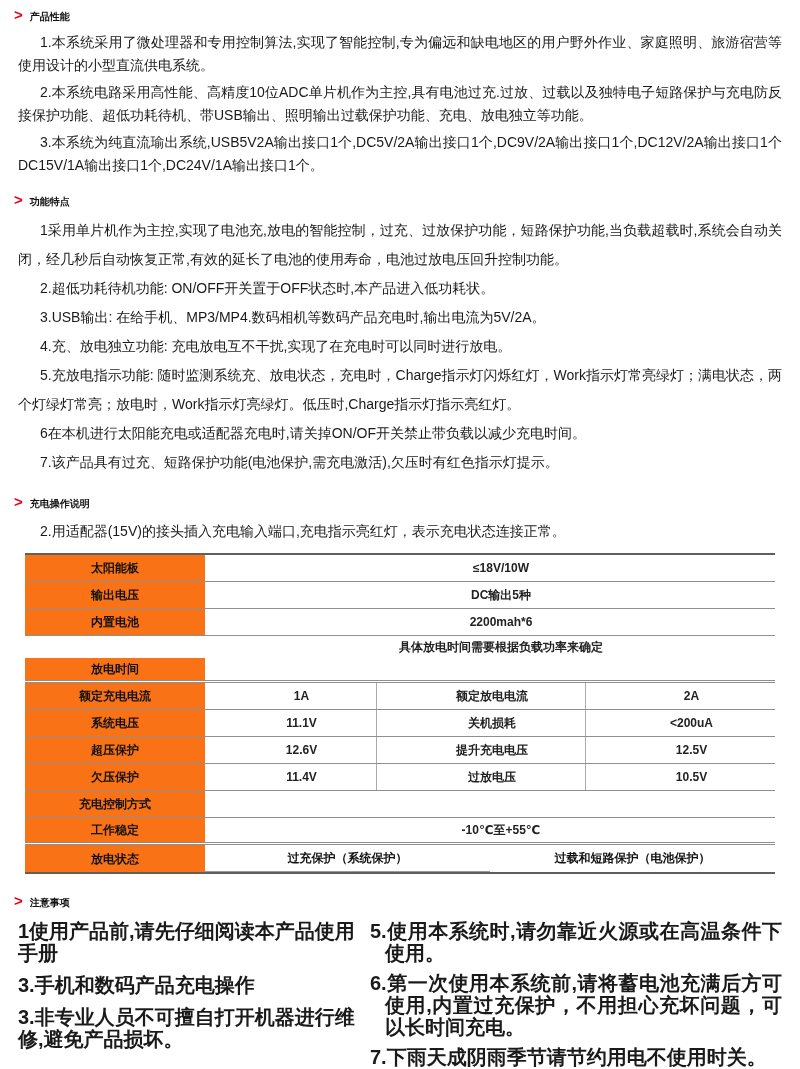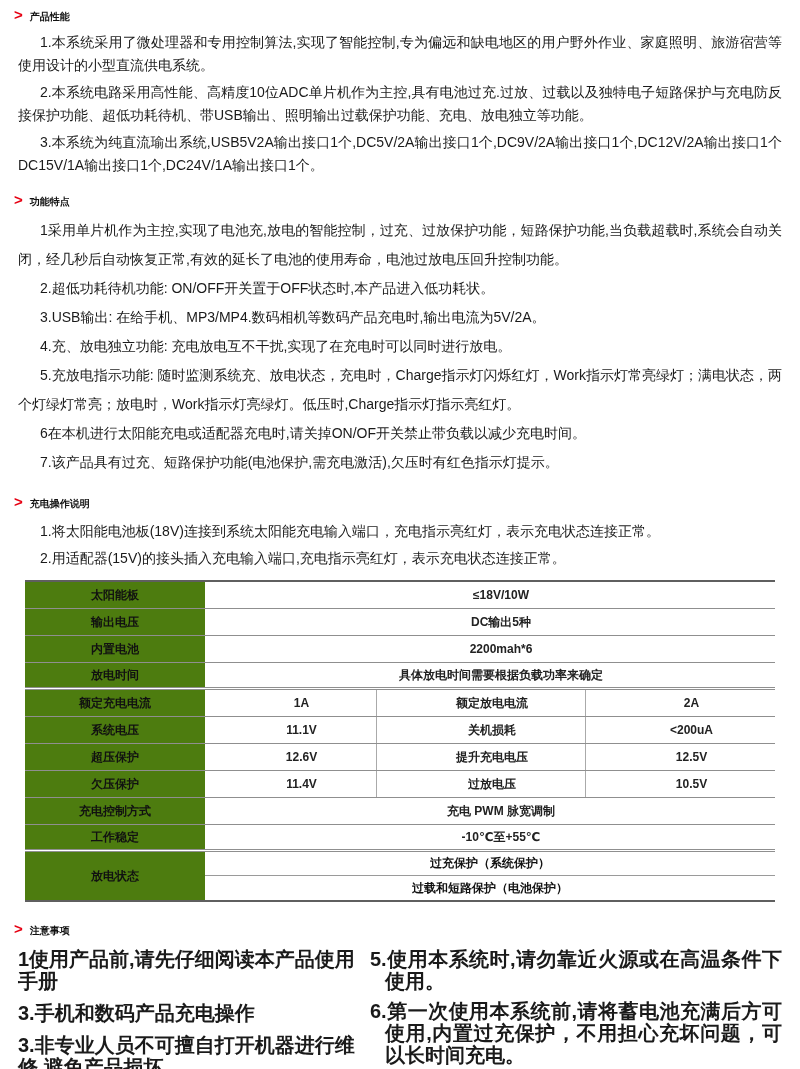--- a/index.html
+++ b/index.html
@@ -68,32 +68,31 @@
   }
   .tcell {
     display: flex;
     align-items: center;
     justify-content: center;
     text-align: center;
     padding: 3px 6px;
     line-height: 16px;
   }
   .tlabel {
-    background: #4d7c0f;
+    background: #f97316;
     font-weight: 700;
     color: #111111;
   }
   .tval, .tlabel2 { font-weight: 600; color: #222222; padding-left: 28px; }
   .tlabel2 { font-weight: 700; }
   .span3 { grid-column: 2 / 5; }
   .vline { border-right: 1px solid #aaaaaa; }
   .tstack {
     grid-column: 2 / 5;
     display: flex;
-    flex-direction: column;
   }
   .tsub {
     flex: 1;
     display: flex;
     align-items: center;
     justify-content: center;
     min-height: 24px;
     font-weight: 600;
   }
   .tsub.sep { border-bottom: 1px solid #9a9a9a; }
@@ -148,41 +147,40 @@
         <p>7.该产品具有过充、短路保护功能(电池保护,需充电激活),欠压时有红色指示灯提示。</p>
       </div>
   </section>
 
   <section class="sec3">
     <div class="sec-head">
       <span class="arrow">&gt;</span>
       <h2>充电操作说明</h2>
     </div>
     <div class="paras">
-        <p>1.将太阳能电池板(18V)连接到系统太阳能充电输入端口，充电指示亮红灯，表示充电状态连接正常。</p>
         <p>2.用适配器(15V)的接头插入充电输入端口,充电指示亮红灯，表示充电状态连接正常。</p>
       </div>
   </section>
 
   <div class="spec-table" id="spec-table">
       <div class="trow">
         <div class="tcell tlabel">太阳能板</div>
         <div class="tcell tval span3">≤18V/10W</div>
       </div>
       <div class="trow">
         <div class="tcell tlabel">输出电压</div>
         <div class="tcell tval span3">DC输出5种</div>
       </div>
       <div class="trow">
         <div class="tcell tlabel">内置电池</div>
         <div class="tcell tval span3">2200mah*6</div>
       </div>
       <div class="trow">
+        <div class="tcell tval span3">具体放电时间需要根据负载功率来确定</div>
         <div class="tcell tlabel">放电时间</div>
-        <div class="tcell tval span3">具体放电时间需要根据负载功率来确定</div>
       </div>
       <div class="trow">
         <div class="tcell tlabel">额定充电电流</div>
         <div class="tcell tval vline">1A</div>
         <div class="tcell tlabel2 vline">额定放电电流</div>
         <div class="tcell tval">2A</div>
       </div>
       <div class="trow">
         <div class="tcell tlabel">系统电压</div>
         <div class="tcell tval vline">11.1V</div>
@@ -196,21 +194,20 @@
         <div class="tcell tval">12.5V</div>
       </div>
       <div class="trow">
         <div class="tcell tlabel">欠压保护</div>
         <div class="tcell tval vline">11.4V</div>
         <div class="tcell tlabel2 vline">过放电压</div>
         <div class="tcell tval">10.5V</div>
       </div>
       <div class="trow">
         <div class="tcell tlabel">充电控制方式</div>
-        <div class="tcell tval span3">充电 PWM 脉宽调制</div>
       </div>
       <div class="trow">
         <div class="tcell tlabel">工作稳定</div>
         <div class="tcell tval span3">-10℃至+55℃</div>
       </div>
       <div class="trow">
         <div class="tcell tlabel">放电状态</div>
         <div class="tstack">
           <div class="tsub sep">过充保护（系统保护）</div>
           <div class="tsub">过载和短路保护（电池保护）</div>

